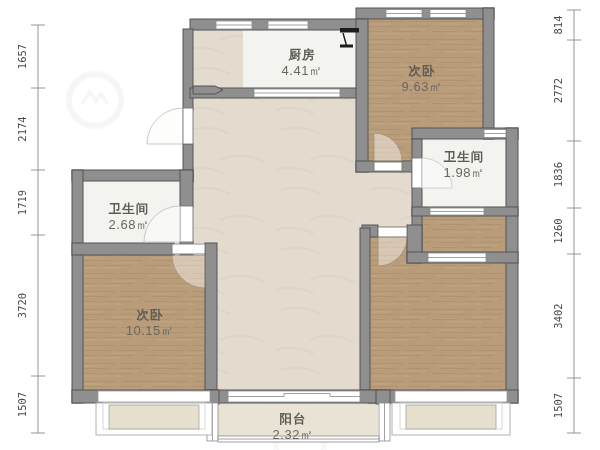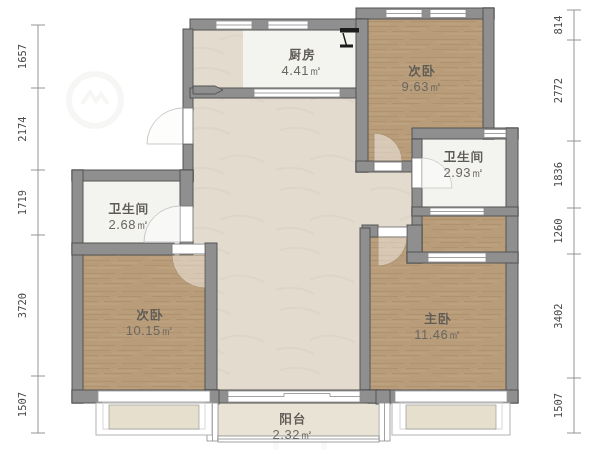--- a/index.html
+++ b/index.html
@@ -225,32 +225,28 @@
   <div class="room-label" style="left:302px;top:48px;">
     <div class="rname">厨房</div>
     <div class="rarea">4.41㎡</div>
   </div>
   <div class="room-label" style="left:422px;top:64px;">
     <div class="rname">次卧</div>
     <div class="rarea">9.63㎡</div>
   </div>
   <div class="room-label" style="left:464px;top:150px;">
     <div class="rname">卫生间</div>
-    <div class="rarea">2.93㎡</div>
+    <div class="rarea">1.98㎡</div>
   </div>
   <div class="room-label" style="left:129px;top:202px;">
     <div class="rname">卫生间</div>
     <div class="rarea">2.68㎡</div>
   </div>
   <div class="room-label" style="left:150px;top:308px;">
     <div class="rname">次卧</div>
     <div class="rarea">10.15㎡</div>
   </div>
-  <div class="room-label" style="left:438px;top:312px;">
-    <div class="rname">主卧</div>
-    <div class="rarea">11.46㎡</div>
-  </div>
   <div class="room-label" style="left:293px;top:412px;">
     <div class="rname">阳台</div>
     <div class="rarea">2.32㎡</div>
   </div>
 
 </div>
 
 </body></html>

